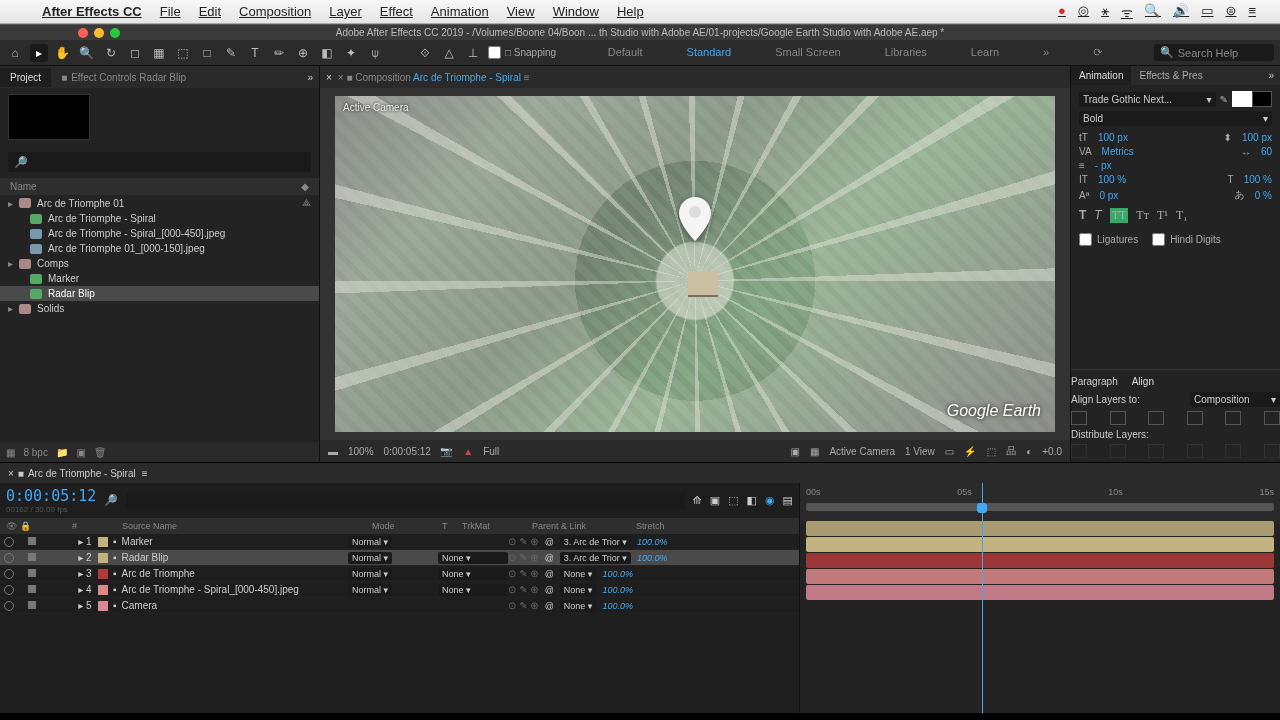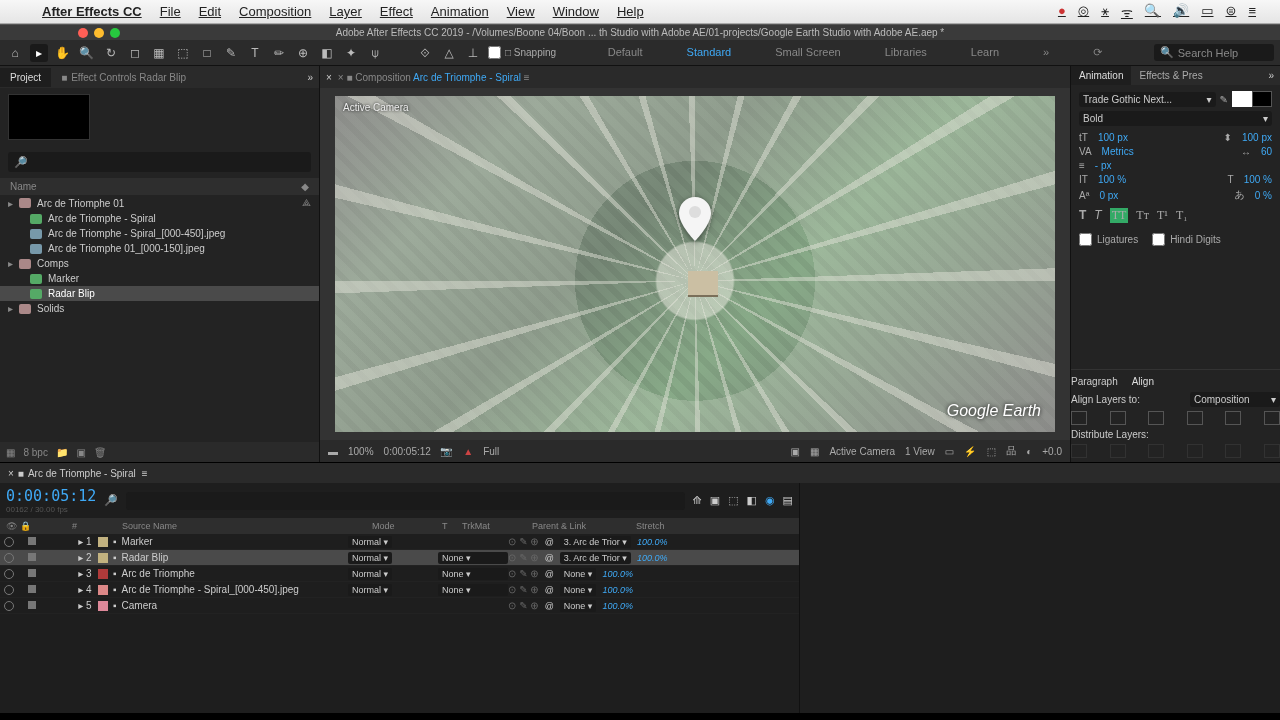--- a/index.html
+++ b/index.html
@@ -552,14 +552,33 @@
     <div class="c6"></div>
     <div class="c7">
       <span style="color:#666">⊙ ✎ ⊕</span>
       <span class="parent">@</span>
       <span class="dd">None ▾</span>
       <span class="pct">100.0%</span>
     </div>
           </div>
         </div>
     </div>
+    <div class="tl-right">
+      <div class="ruler">
+        <div class="workarea"></div>
+        <div style="position:absolute;top:4px;left:6px;right:6px;display:flex;justify-content:space-between;font-size:9px;color:#888">
+          <span>00s</span>
+          <span>05s</span>
+          <span>10s</span>
+          <span>15s</span>
+        </div>
+      </div>
+      <div class="bars" id="track-bars">
+          <div class="bar" style="background: rgb(194, 178, 128); opacity: 0.85;"></div>
+          <div class="bar" style="background: rgb(194, 178, 128); opacity: 1;"></div>
+          <div class="bar" style="background: rgb(176, 58, 58); opacity: 0.85;"></div>
+          <div class="bar" style="background: rgb(221, 136, 136); opacity: 0.85;"></div>
+          <div class="bar" style="background: rgb(221, 136, 153); opacity: 0.85;"></div>
+        </div>
+      <div class="playhead" id="playhead" style="left: 38%;"></div>
+    </div>
   </div>
 </div>
 
 </body></html>

